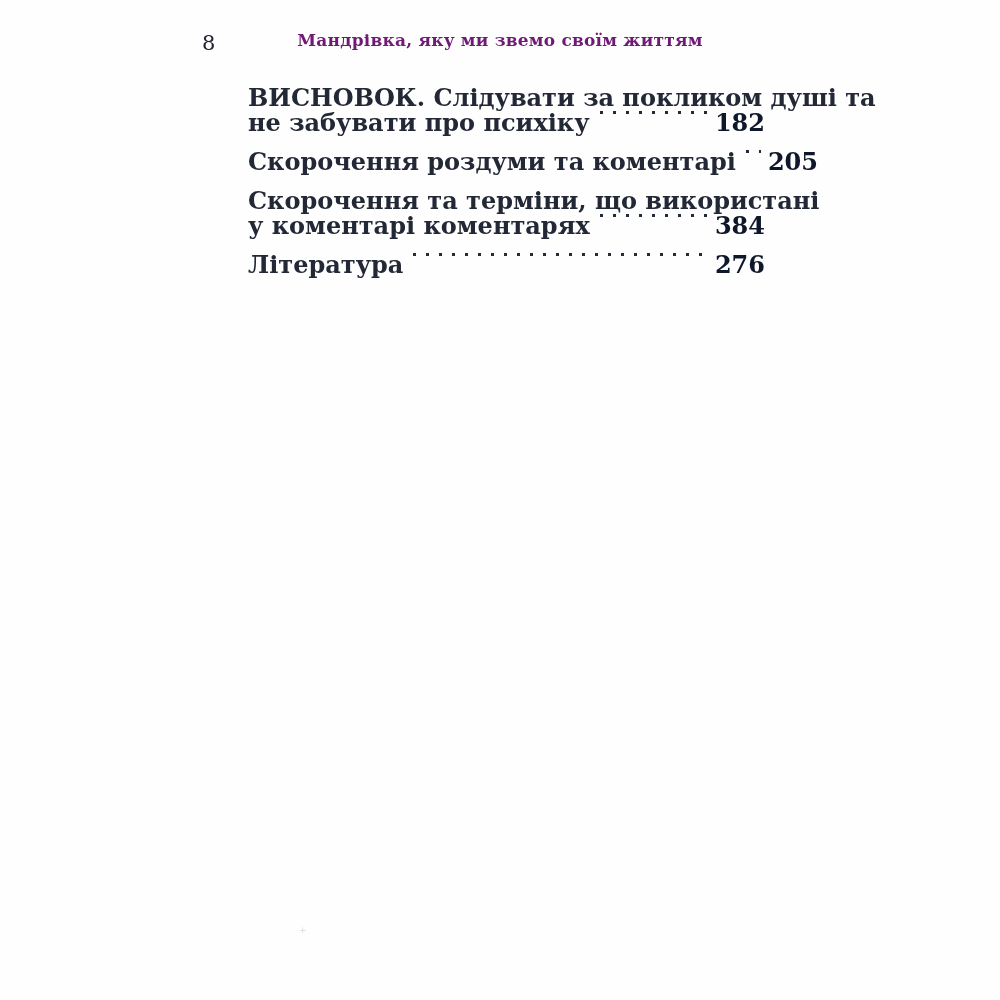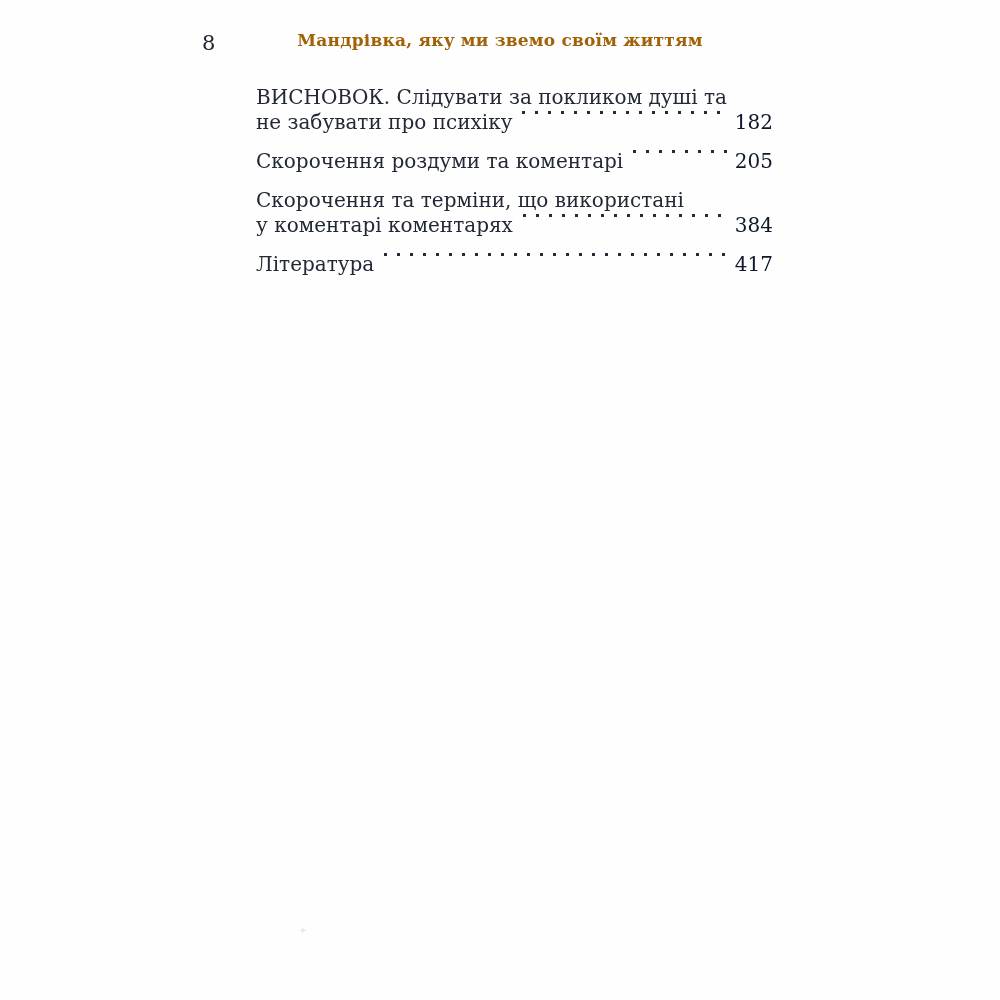--- a/index.html
+++ b/index.html
@@ -33,31 +33,32 @@
     font-weight: 400;
     color: #20262f;
   }
   .head-title {
     display: block;
     width: 1000px;
     text-align: center;
     font-size: 17px;
     font-weight: 700;
     letter-spacing: 0.2px;
-    color: #a16207;
+    color: #701a75;
   }
 
   
   .toc {
     position: absolute;
-    left: 256px;
+    left: 248px;
     top: 85px;
     width: 517px;
-    font-size: 20px;
+    font-size: 24px;
     line-height: 25px;
+    font-weight: bold;
   }
   .toc-entry {
     margin-bottom: 14px;
   }
   .toc-line {
     white-space: nowrap;
   }
   .toc-lastline {
     display: flex;
     align-items: flex-start;
@@ -127,21 +128,21 @@
         <span class="leader"></span>
         <span class="pagenum">384</span>
       </div>
     </div>
 
 
     <div class="toc-entry">
       <div class="toc-lastline">
         <span class="toc-line-text">Література</span>
         <span class="leader"></span>
-        <span class="pagenum">417</span>
+        <span class="pagenum">276</span>
       </div>
     </div>
 
   </main>
 
   <span class="scan-artifact">+</span>
 
 </div>
 
 </body></html>

